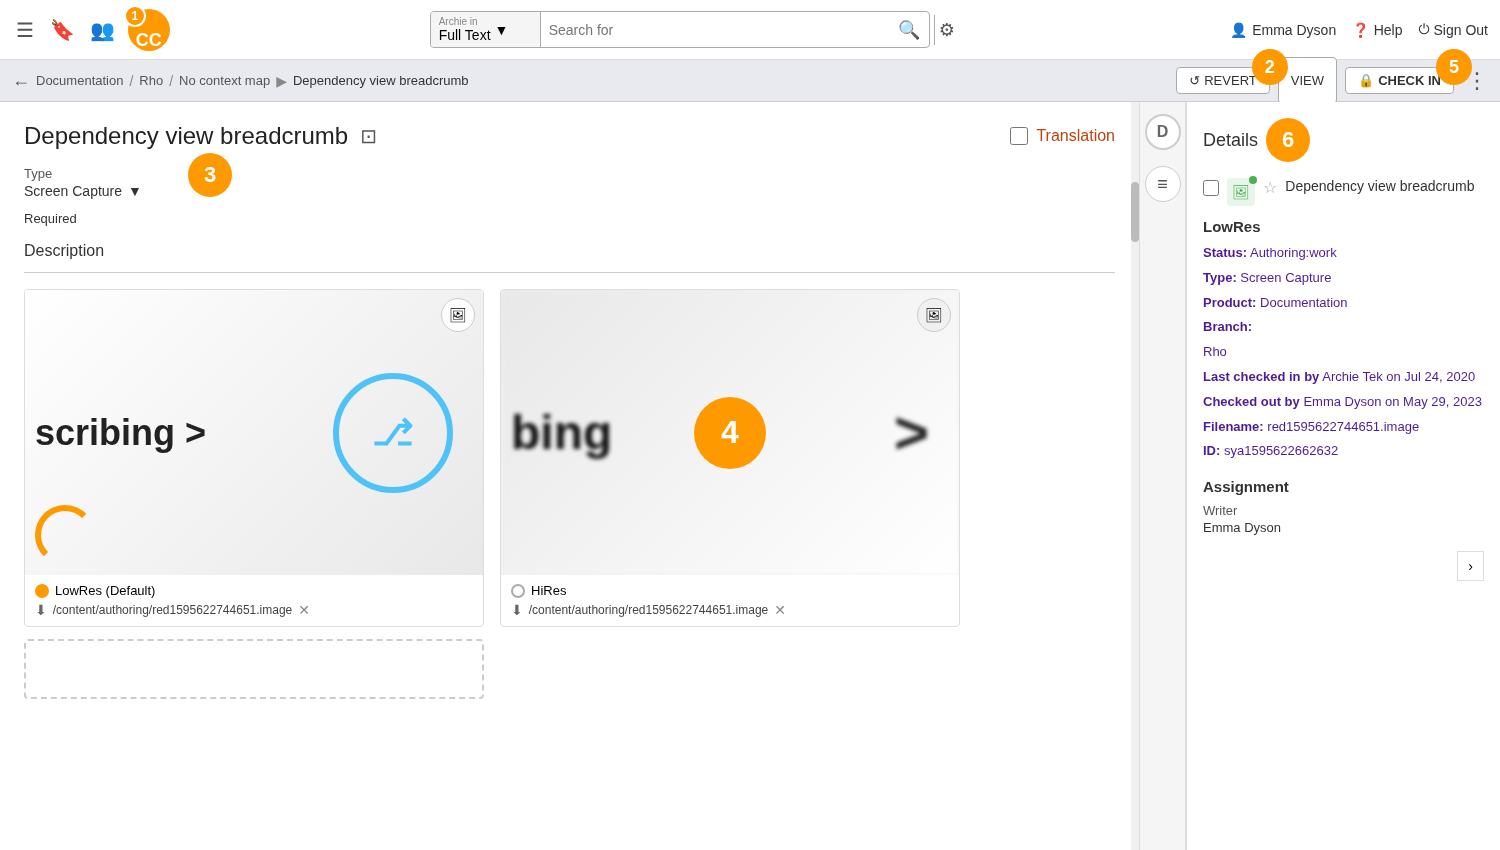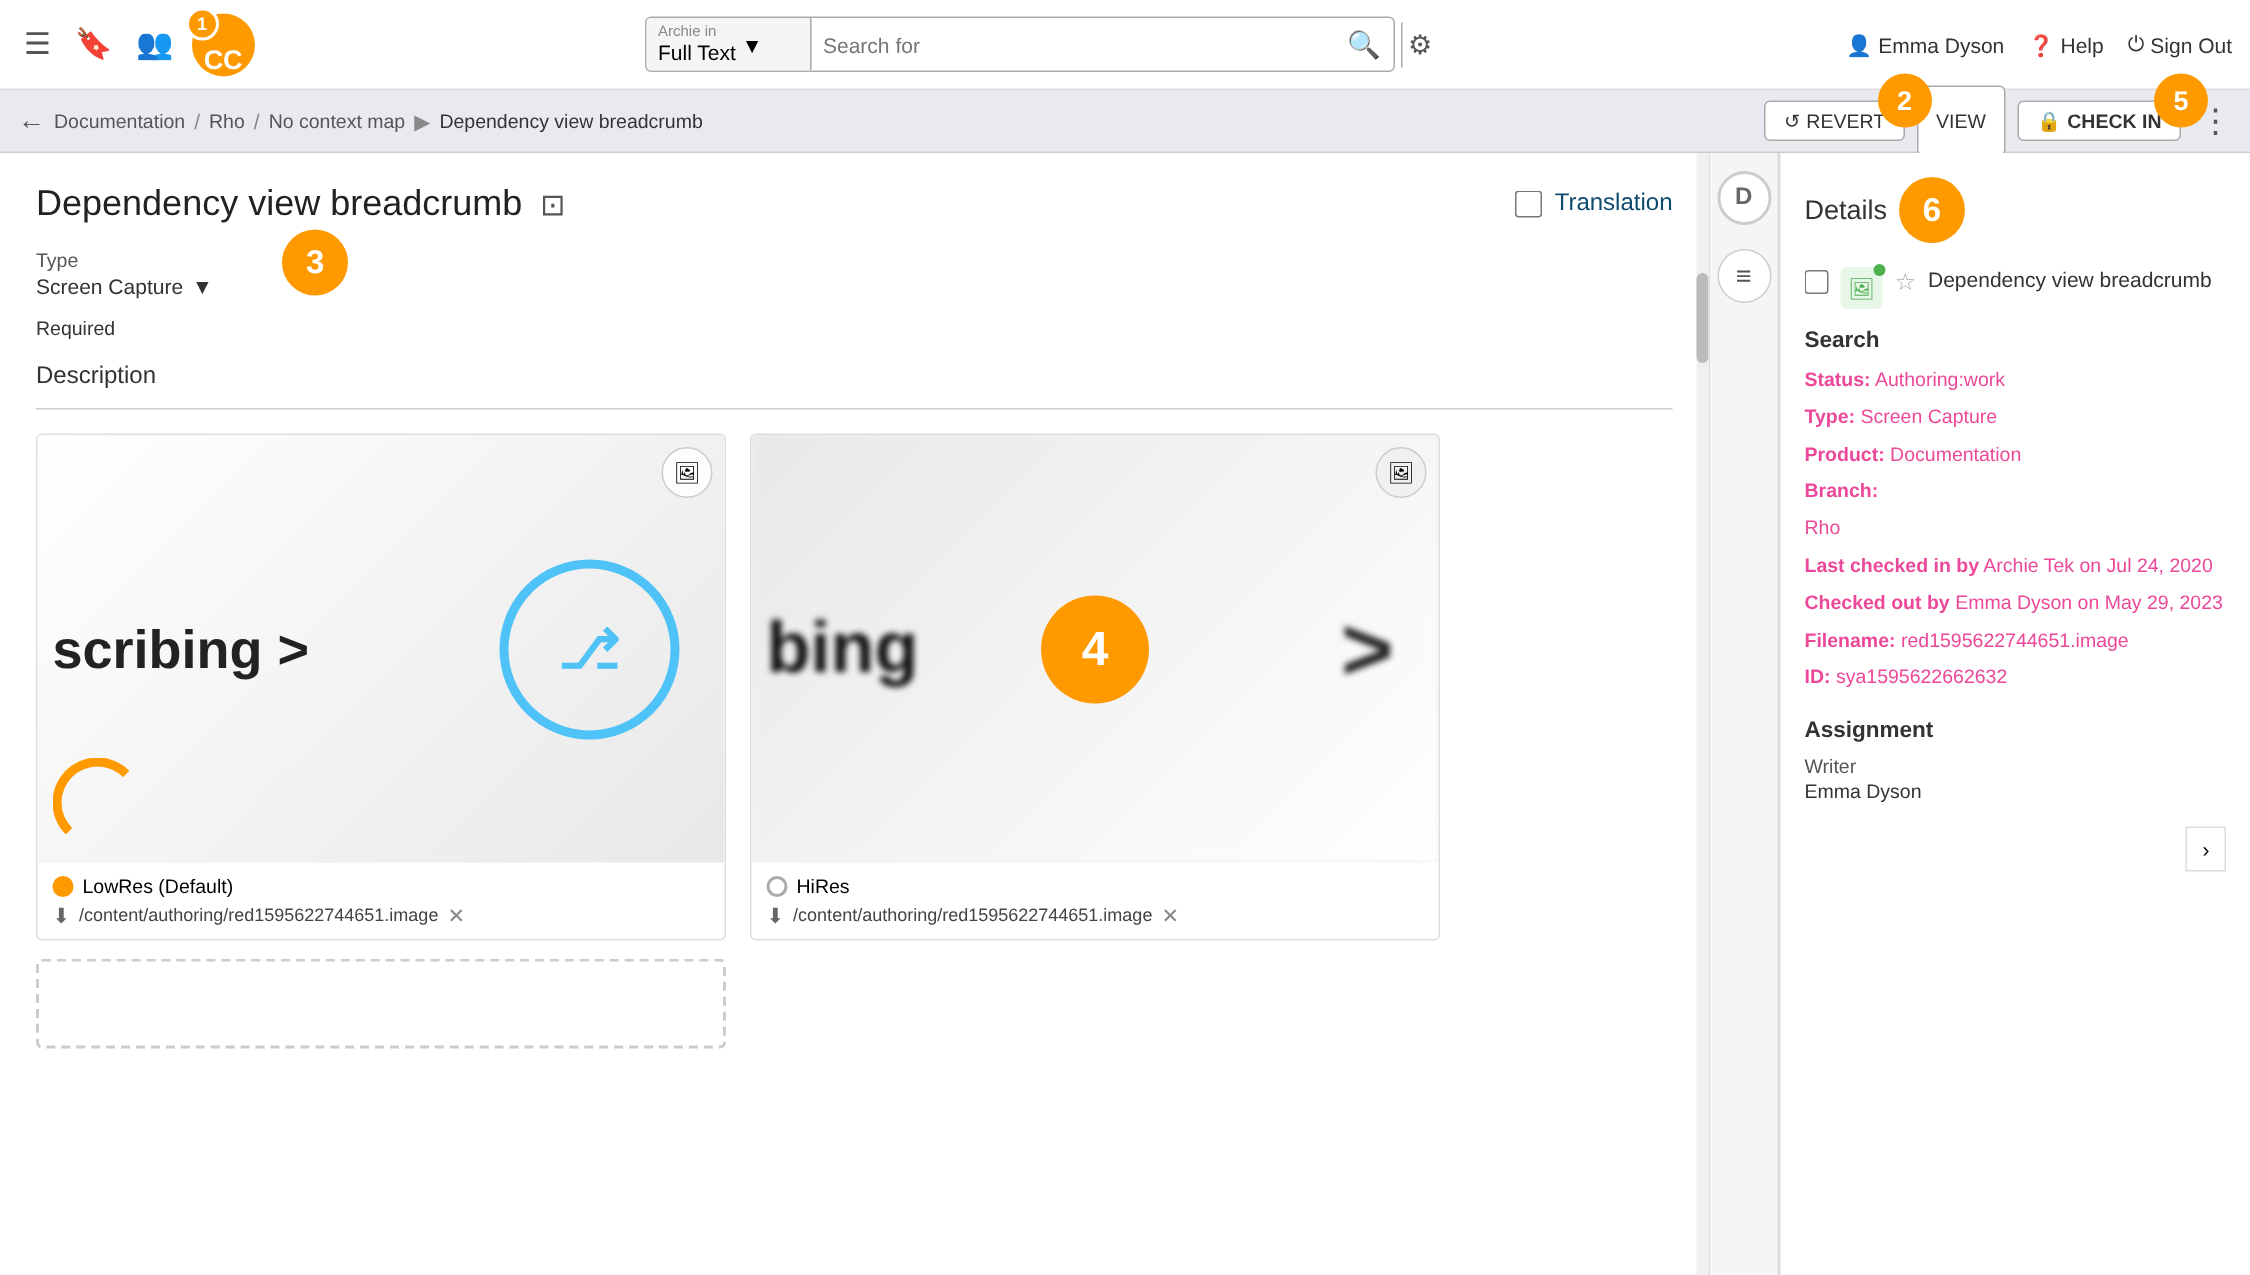--- a/index.html
+++ b/index.html
@@ -113,21 +113,21 @@
       gap: 12px;
       margin-bottom: 16px;
     }
     .page-title { font-size: 24px; font-weight: 400; color: #222; }
     .split-icon { font-size: 20px; color: #555; cursor: pointer; }
     .translation-row {
       display: flex; align-items: center; gap: 8px;
       margin-left: auto;
     }
     .translation-checkbox { width: 18px; height: 18px; cursor: pointer; }
-    .translation-label { font-size: 16px; color: #0c4a6e; }
+    .translation-label { font-size: 16px; color: #c2410c; }
 
     .field-row { margin-bottom: 12px; }
     .field-label { font-size: 13px; color: #555; margin-bottom: 2px; }
     .type-value { display: flex; align-items: center; gap: 6px; font-size: 14px; color: #333; cursor: pointer; }
     .required-label { font-size: 13px; color: #333; font-weight: 500; }
 
     .section-title { font-size: 16px; color: #333; font-weight: 500; margin: 16px 0 12px; }
     .desc-divider { border: none; border-top: 1px solid #ccc; margin-bottom: 16px; }
 
     .images-row { display: flex; gap: 16px; flex-wrap: wrap; }
@@ -224,21 +224,21 @@
     }
     .details-item-icon .green-dot {
       position: absolute; top: -2px; right: -2px;
       width: 8px; height: 8px; border-radius: 50%; background: #4caf50;
     }
     .star-icon { color: #aaa; font-size: 16px; cursor: pointer; }
     .details-item-name { font-size: 14px; color: #333; font-weight: 500; }
 
     .general-section { margin-bottom: 16px; }
     .general-title { font-size: 15px; font-weight: 600; color: #333; margin-bottom: 8px; }
-    .detail-line { font-size: 13px; color: #ec4899; margin-bottom: 4px; line-height: 1.6; }
+    .detail-line { font-size: 13px; color: #4c1d95; margin-bottom: 4px; line-height: 1.6; }
     .detail-line strong { font-weight: 600; }
 
     .assignment-section { margin-top: 12px; }
     .assignment-title { font-size: 15px; font-weight: 700; color: #333; margin-bottom: 8px; }
     .assignment-role { font-size: 13px; color: #555; margin-bottom: 2px; }
     .assignment-name { font-size: 13px; color: #333; }
 
     
     .left-panel::-webkit-scrollbar { width: 6px; }
     .left-panel::-webkit-scrollbar-thumb { background: #ccc; border-radius: 3px; }
@@ -494,21 +494,21 @@
       <input type="checkbox" class="details-checkbox" style="">
       <div class="details-item-icon">
         <span>🖼</span>
         <div class="green-dot"></div>
       </div>
       <span class="star-icon">☆</span>
       <span class="details-item-name">Dependency view breadcrumb</span>
     </div>
 
     <div class="general-section">
-      <div class="general-title">Search</div>
+      <div class="general-title">LowRes</div>
       <div class="detail-line">
         <strong>Status:</strong>
         <span>Authoring:work</span>
       </div>
       <div class="detail-line">
         <strong>Type:</strong>
         <span>Screen Capture</span>
       </div>
       <div class="detail-line">
         <strong>Product:</strong>

